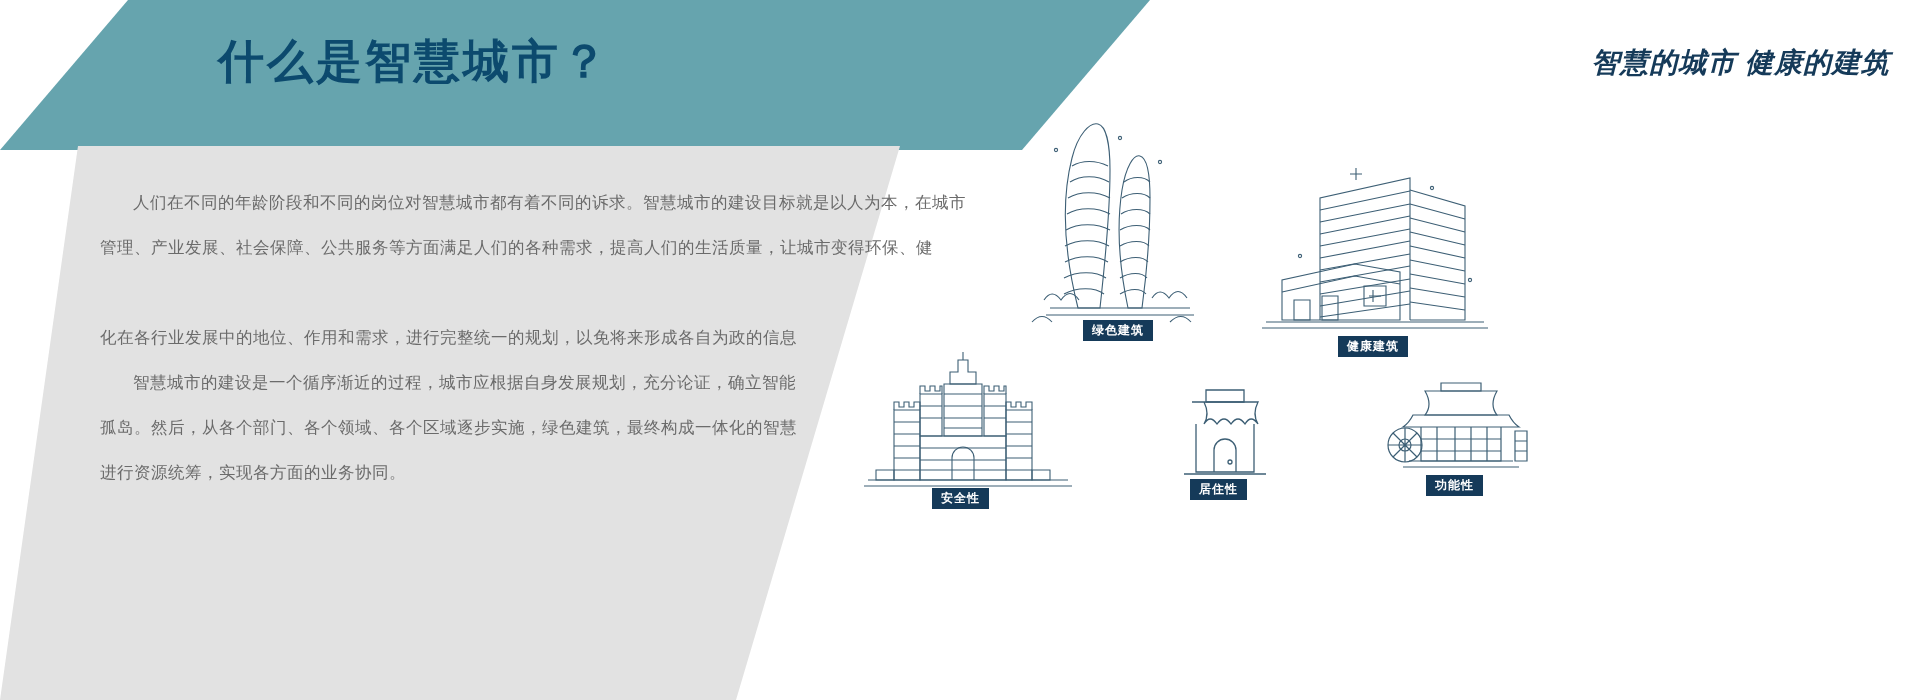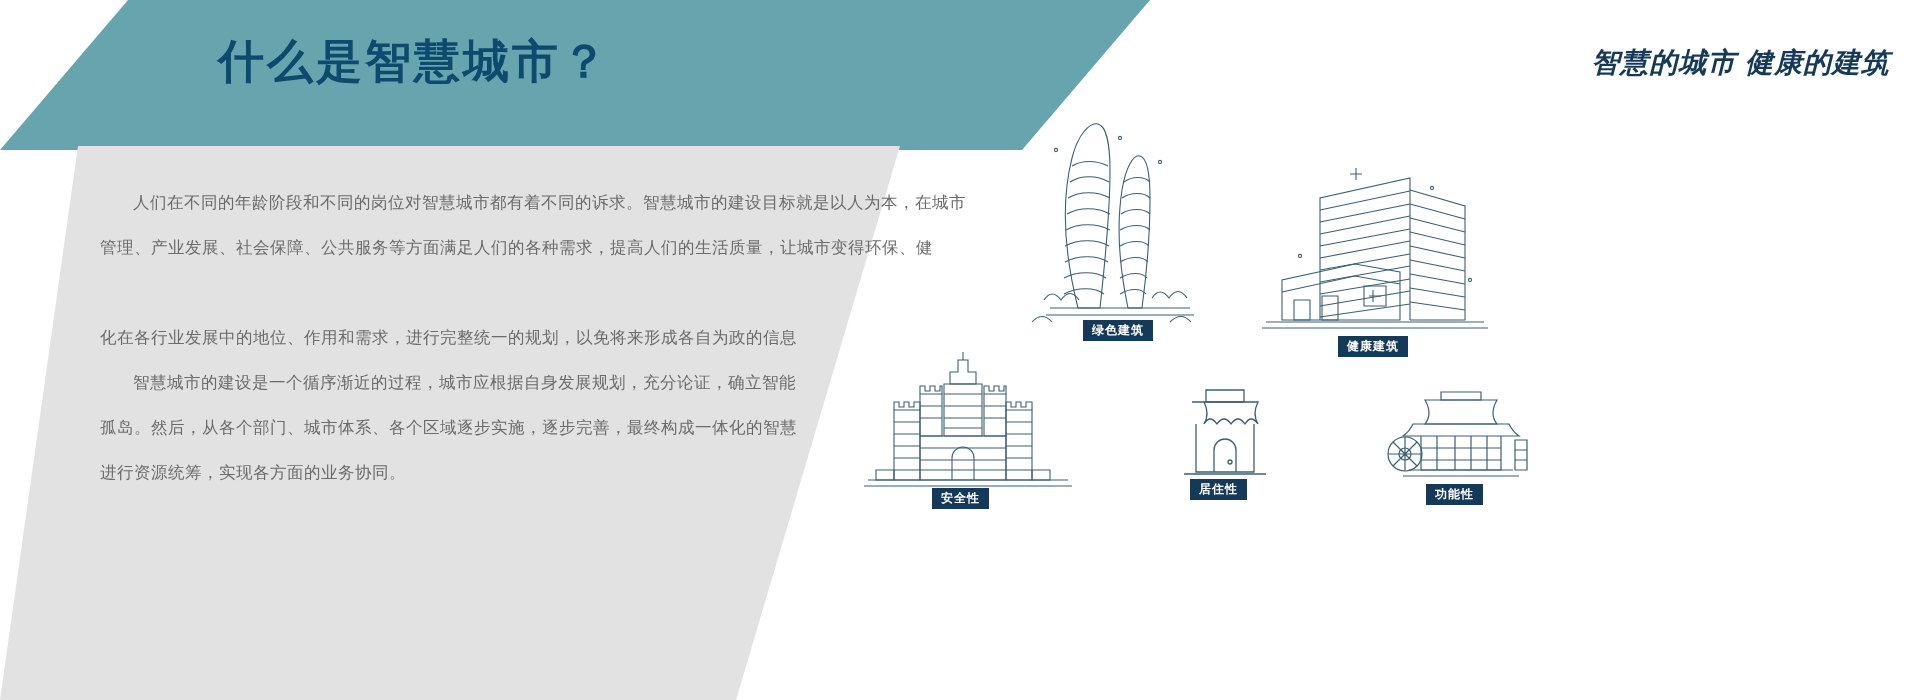--- a/index.html
+++ b/index.html
@@ -82,42 +82,42 @@
     padding:4px 9px 5px 9px;
     letter-spacing:1px;
     white-space:nowrap;
     line-height:1;
   }
   
   #illus-green{left:180px;top:10px;}
   #illus-health{left:420px;top:60px;}
   #illus-safety{left:20px;top:250px;}
   #illus-live{left:330px;top:270px;}
-  #illus-func{left:545px;top:278px;}
+  #illus-func{left:545px;top:269px;}
 </style>
 </head>
 <body>
 
 <div id="stage">
 
   <div class="header-banner"></div>
   <div class="header-banner-title">什么是智慧城市？</div>
   <div class="header-right-title">智慧的城市  健康的建筑</div>
 
   <div class="body-panel"></div>
 
   <div class="body-text">
     <p>
       <span class="ln first">人们在不同的年龄阶段和不同的岗位对智慧城市都有着不同的诉求。智慧城市的建设目标就是以人为本，在城市</span>
       <span class="ln">管理、产业发展、社会保障、公共服务等方面满足人们的各种需求，提高人们的生活质量，让城市变得环保、健</span>
     </p>
     <p class="para2">
       <span class="ln">化在各行业发展中的地位、作用和需求，进行完整统一的规划，以免将来形成各自为政的信息</span>
       <span class="ln first">智慧城市的建设是一个循序渐近的过程，城市应根据自身发展规划，充分论证，确立智能</span>
-      <span class="ln">孤岛。然后，从各个部门、城市体系、各个区域逐步实施，逐步完善，最终构成一体化的智慧</span>
+      <span class="ln">孤岛。然后，从各个部门、各个领域、各个区域逐步实施，绿色建筑，最终构成一体化的智慧</span>
       <span class="ln">进行资源统筹，实现各方面的业务协同。</span>
     </p>
   </div>
 
   <div class="illus-area">
 
     <div class="illus" id="illus-green">
       <span>
       <svg width="190" height="215" viewBox="0 0 190 215">
         <g fill="none" stroke="#3d5f75" stroke-width="1.1">

